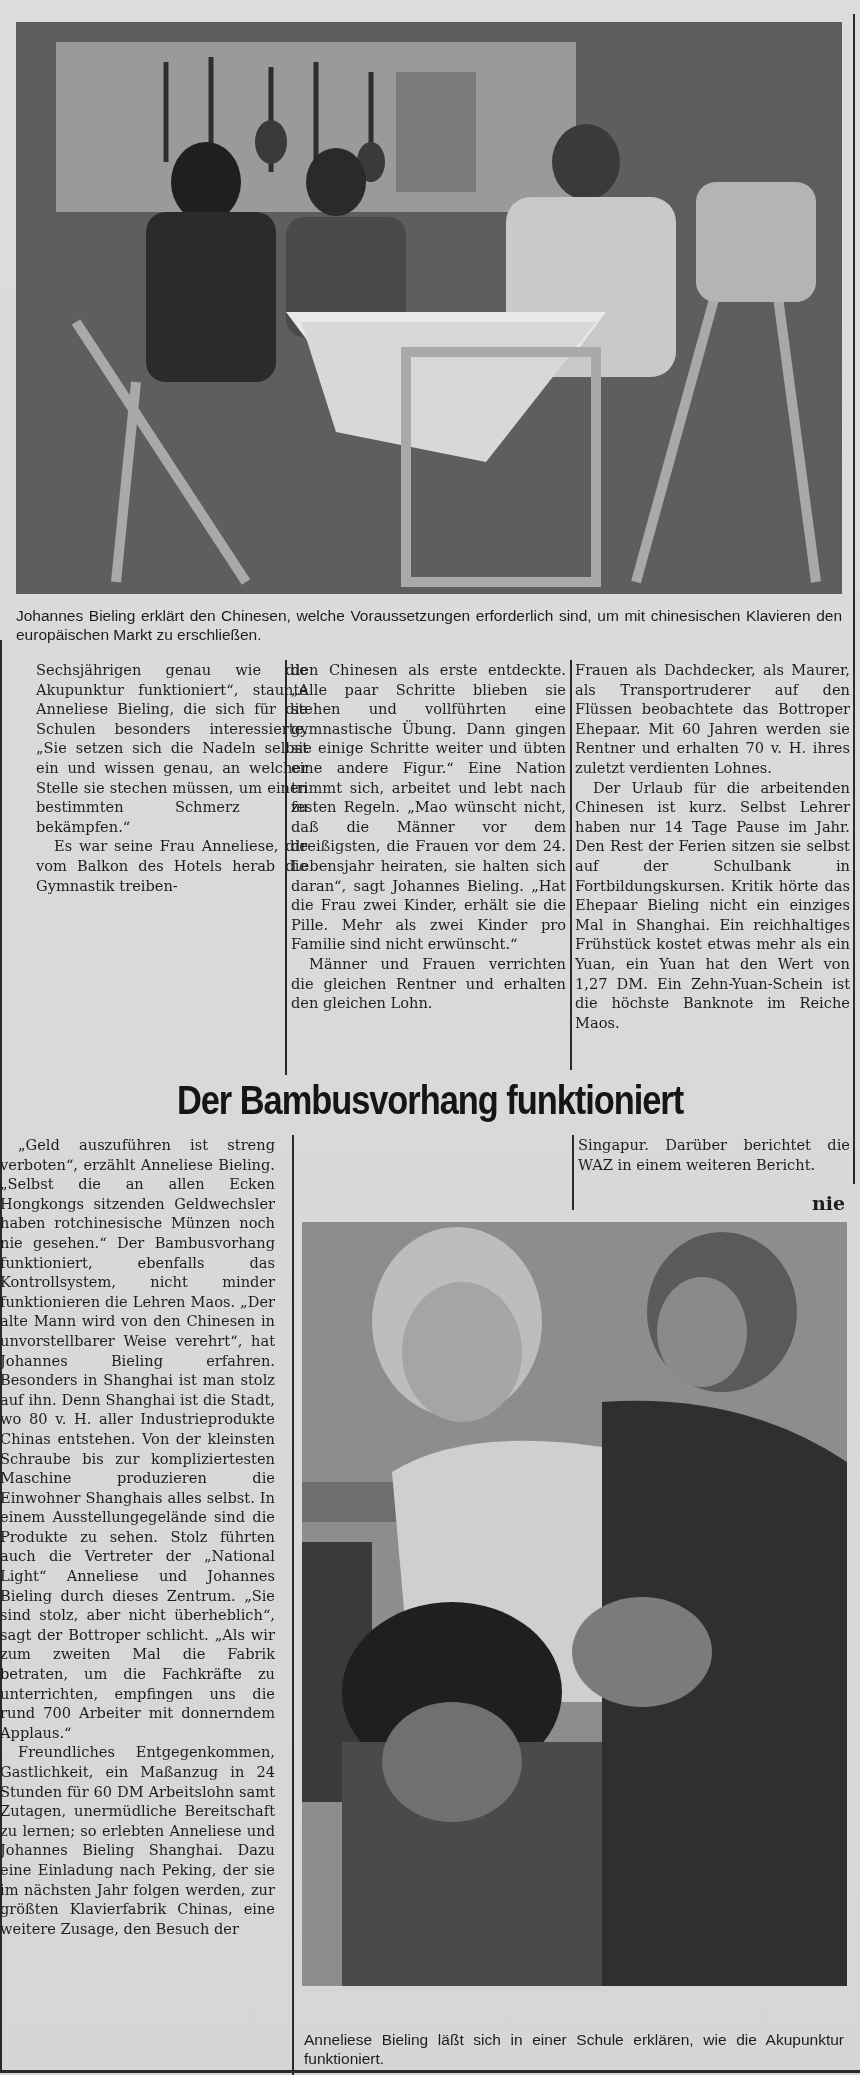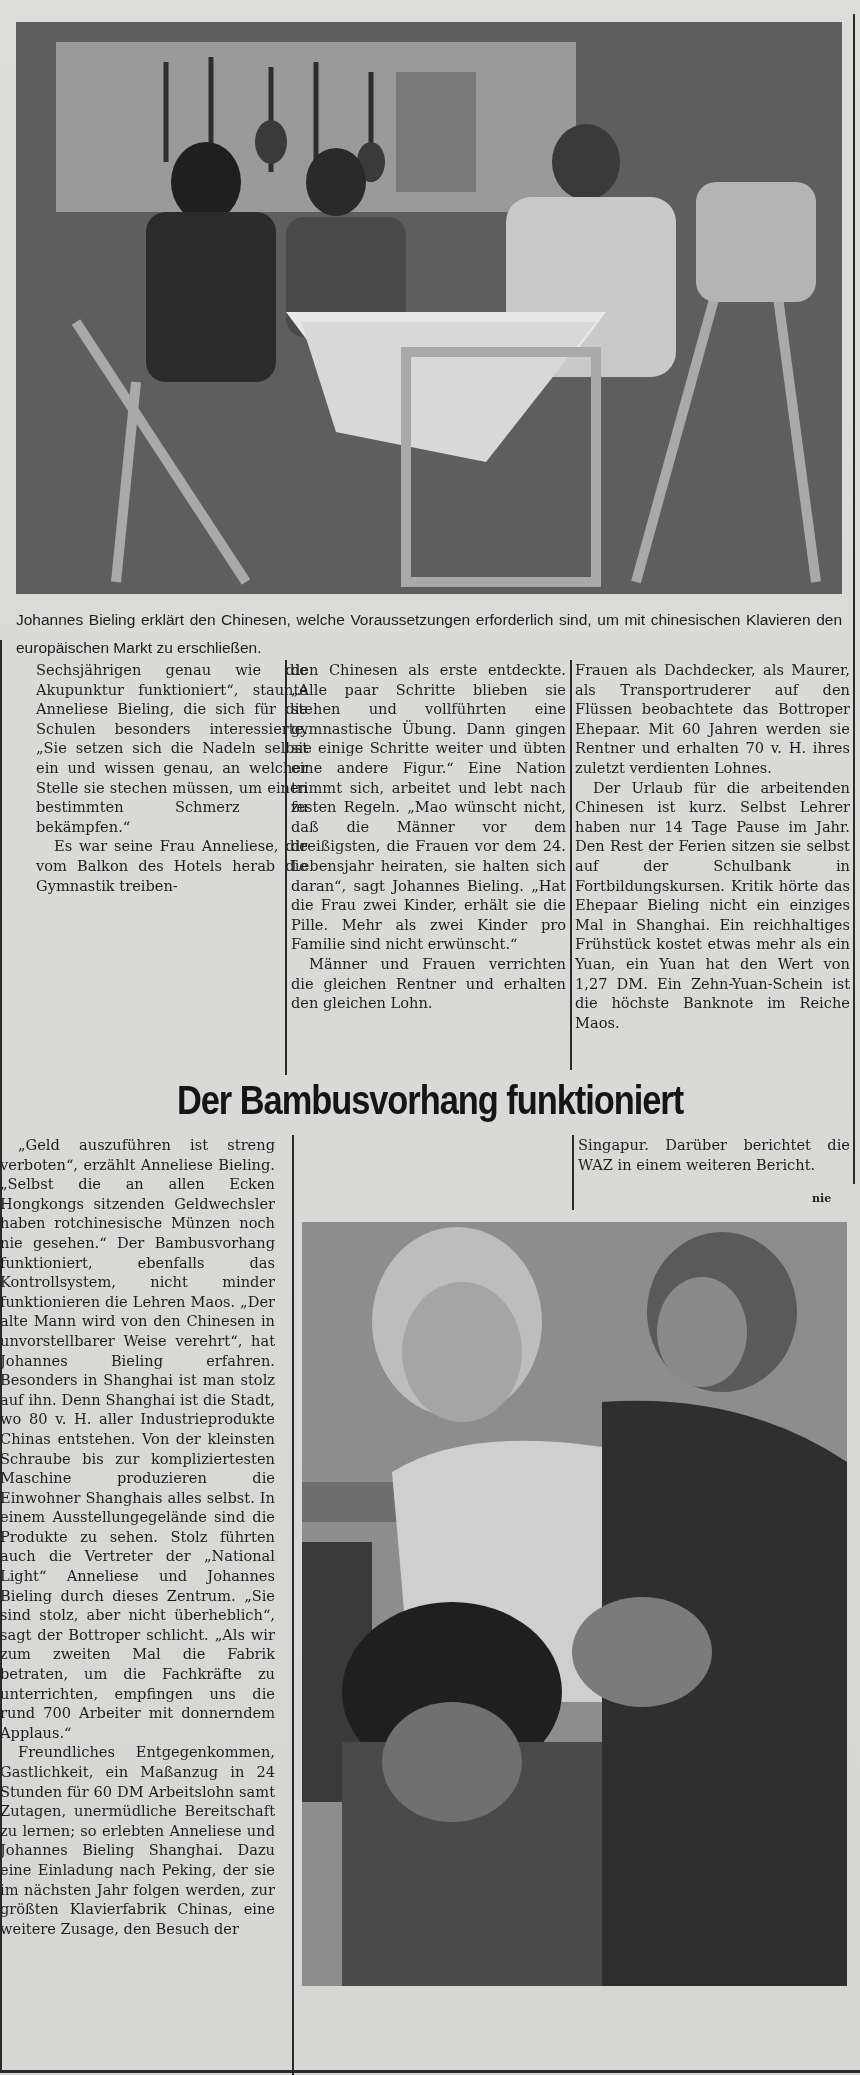--- a/index.html
+++ b/index.html
@@ -28,21 +28,21 @@
   }
   .photo2 { left:302px; top:1222px; width:545px; height:764px;
     background:
       linear-gradient(180deg, #8a8a8a 0%, #9b9b9b 30%, #6b6b6b 60%, #3f3f3f 100%);
   }
   .photo svg { position:absolute; left:0; top:0; width:100%; height:100%; }
 
   .caption {
     position:absolute;
     font-family:"Liberation Sans", sans-serif;
-    font-size:15.5px; line-height:28px;
+    font-size:15.5px; line-height:19px;
     text-align:justify; color:#1c1c1c;
   }
   .cap1 { left:16px; top:606px; width:826px; }
   .cap2 { left:304px; top:2030px; width:540px; }
 
   .col {
     position:absolute;
     font-size:14.6px; line-height:19.6px;
     text-align:justify; hyphens:manual;
   }
@@ -61,21 +61,21 @@
     position:absolute; left:60px; top:1075px; width:740px;
     text-align:center;
     font-family:"Liberation Sans", sans-serif;
     font-weight:bold; font-size:40px; line-height:50px;
     letter-spacing:-1.2px;
     transform:scaleX(0.86); transform-origin:center;
     color:#151515;
   }
   .signature {
     position:absolute; left:812px; top:1192px;
-    font-weight:bold; font-size:11px;
+    font-weight:bold; font-size:19px;
   }
 </style>
 </head>
 <body>
 
 <div class="paper">
 
   <div class="photo photo1">
     <svg viewBox="0 0 826 572" preserveAspectRatio="none">
       <rect x="0" y="0" width="826" height="572" fill="#5e5e5e"></rect>
@@ -155,15 +155,16 @@
       <path d="M90 250 Q170 200 330 230 L360 480 L110 480 Z" fill="#cfcfcf"></path>
       <ellipse cx="420" cy="90" rx="75" ry="80" fill="#5a5a5a"></ellipse>
       <ellipse cx="400" cy="110" rx="45" ry="55" fill="#8a8a8a"></ellipse>
       <path d="M300 180 Q440 170 545 240 L545 764 L300 764 Z" fill="#2f2f2f"></path>
       <ellipse cx="150" cy="470" rx="110" ry="90" fill="#1f1f1f"></ellipse>
       <rect x="40" y="520" width="260" height="244" fill="#4a4a4a"></rect>
       <ellipse cx="150" cy="540" rx="70" ry="60" fill="#707070"></ellipse>
       <ellipse cx="340" cy="430" rx="70" ry="55" fill="#7b7b7b"></ellipse>
     </svg>
   </div>
+  <div class="caption cap2">Anneliese Bieling läßt sich in einer Schule erklären, wie die Akupunktur funktioniert.</div>
 
   <div class="rule-h" style="left:0; top:2070px; width:860px; height:3px;"></div>
 </div>
 
 </body></html>

